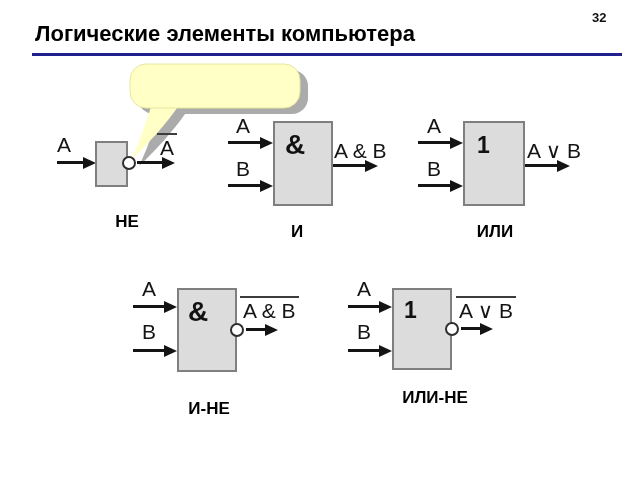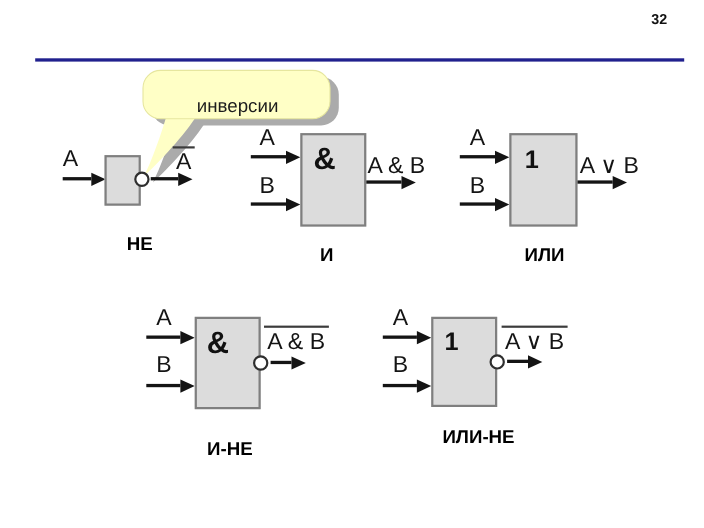--- a/index.html
+++ b/index.html
@@ -40,32 +40,32 @@
   .inv-circle{
     position:absolute;width:10px;height:10px;border-radius:50%;
     background:#ffffff;border:2px solid #2e2e2e;
   }
 </style>
 </head>
 <body>
 
 <div class="slide">
 
+  <div class="title">Логические элементы компьютера</div>
   <div class="page-num">32</div>
   <div class="title-rule"></div>
 
   <svg class="callout-svg" viewBox="0 0 200 115">
     <g transform="translate(8,6)" fill="#ABABAB">
       <path d="M38,44 C31,68 23,90 16,104 C30,91 52,68 66,46 Z"></path>
       <rect x="15" y="8" width="170" height="44" rx="16" ry="16"></rect>
     </g>
     <path d="M38,44 C31,68 23,90 16,104 C30,91 52,68 66,46 Z" fill="#FFFFC6"></path>
     <rect x="15" y="8" width="170" height="44" rx="16" ry="16" fill="#FFFFC6" stroke="#E6E69E" stroke-width="1"></rect>
   </svg>
-  <div class="callout-text callout-line2">инверсии</div>
 
   <div>
     <div class="io-label" style="left:57px;top:134px;">A</div>
     <div class="arrow" style="left:57px;top:161px;width:26px;"></div>
     <div class="gate-box" style="left:95px;top:141px;width:29px;height:42px;"></div>
     <div class="inv-circle" style="left:122px;top:156px;"></div>
     <div class="arrow" style="left:137px;top:161px;width:25px;"></div>
     <div class="out-label" style="left:157px;top:133px;"><span class="overline">A</span></div>
     <div class="gate-name" style="left:102px;top:213px;width:50px;">НЕ</div>
   </div>

